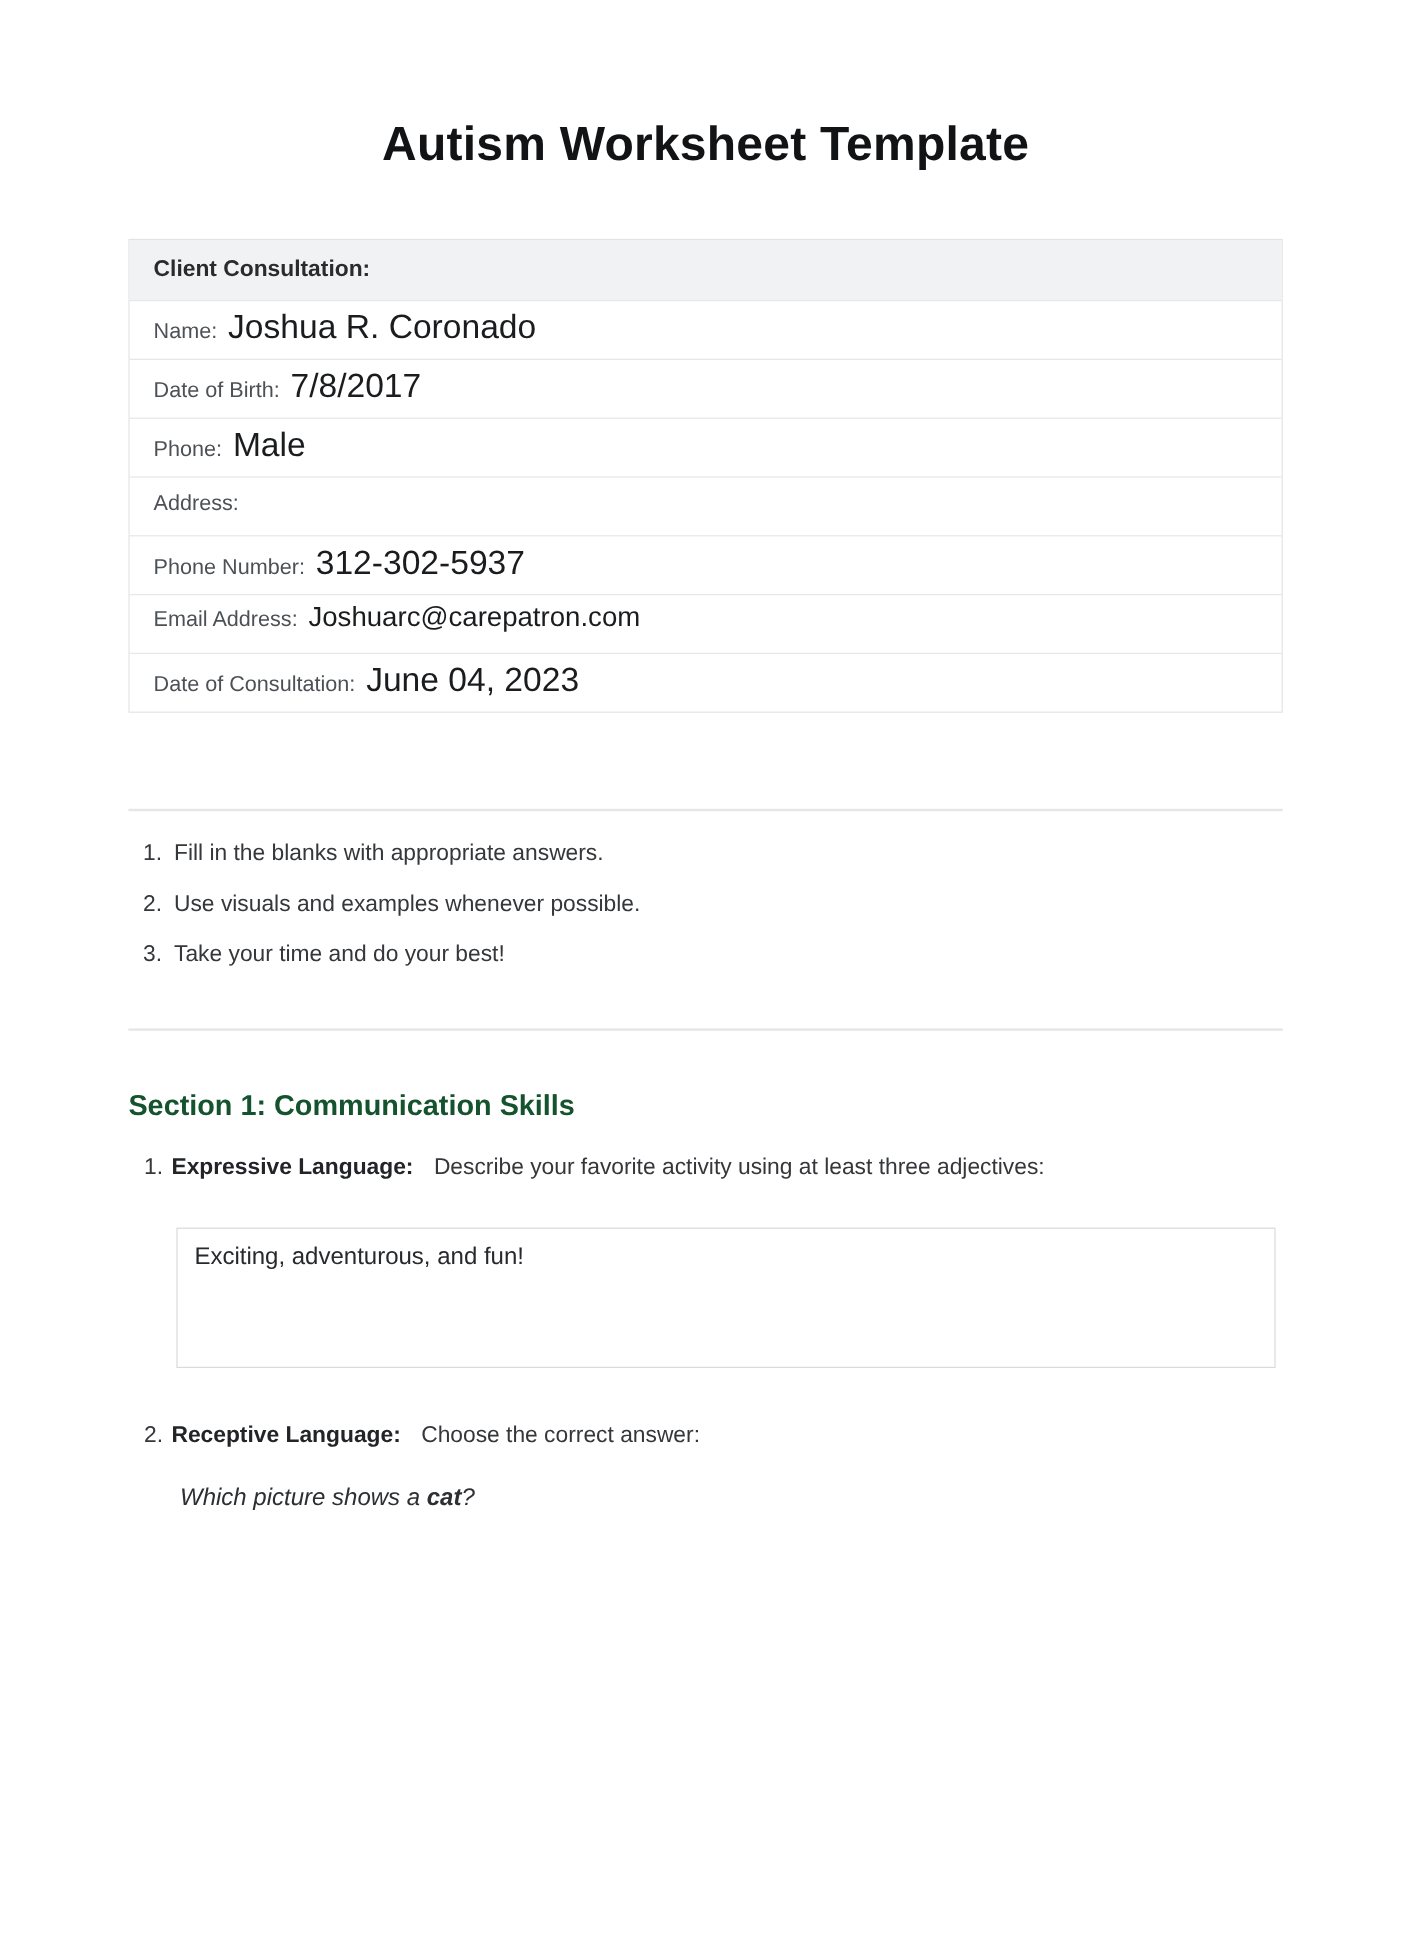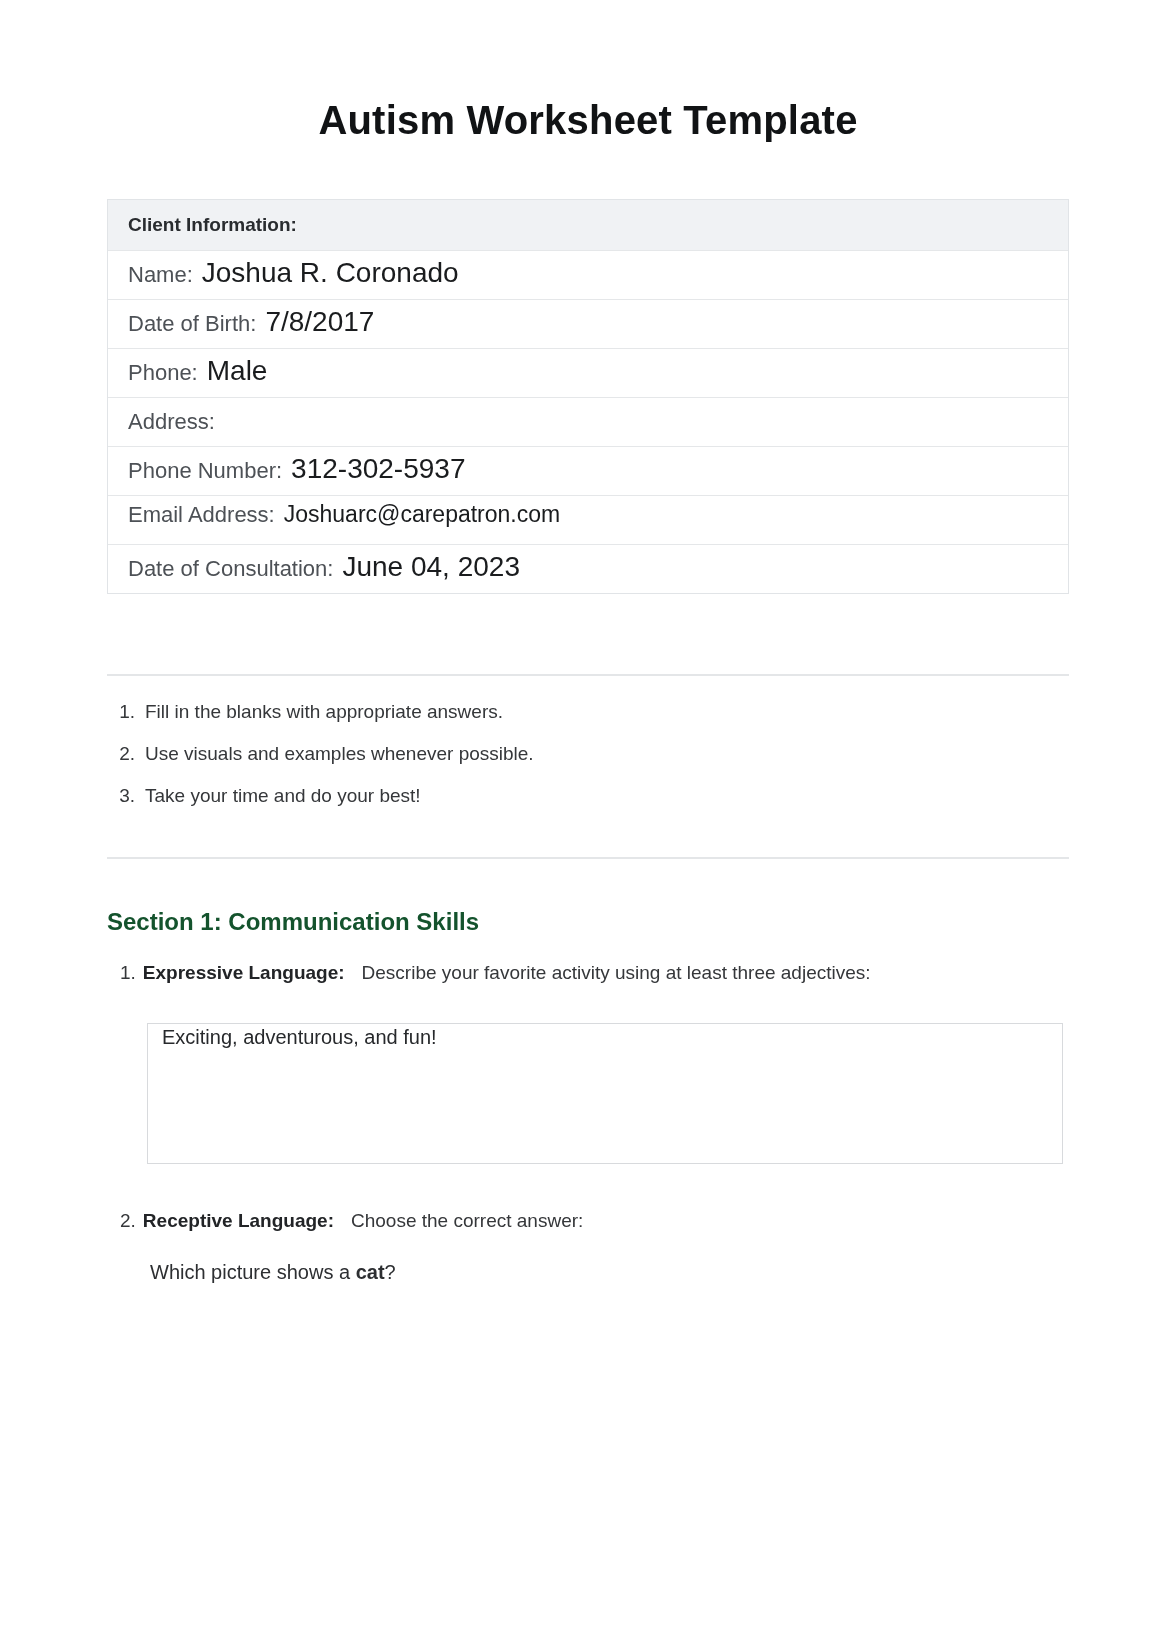--- a/index.html
+++ b/index.html
@@ -27,21 +27,21 @@
   .client-table .thead {
     height:50px; background:#f0f2f4;
     display:flex; align-items:center; padding-left:20px;
     font-size:19px; font-weight:700; color:#292c2f;
   }
   .client-table .row {
     height:49px; border-top:1px solid #e5e7e9;
     display:flex; align-items:baseline; padding-left:20px;
   }
   .client-table .row .lbl {
-    font-size:22px; color:#4d5156; margin-right:9px; white-space:nowrap;
+    font-size:18px; color:#4d5156; margin-right:9px; white-space:nowrap;
   }
   .client-table .row .val { color:#1a1c1e; white-space:nowrap; }
   .row.v-lg  { padding-top:6px; }  .row.v-lg  .val { font-size:28px; }
   .row.v-md  { padding-top:5px; }  .row.v-md  .val { font-size:23px; }
   .row.v-sm  { padding-top:11px; } .row.v-sm  .val { font-size:21px; }
 
   
   .divider { height:2px; background:#e4e6e8; }
   .divider-1 { margin-top:80px; }
   .divider-2 { margin-top:49px; }
@@ -61,42 +61,42 @@
   .section-heading {
     margin-top:49px; font-size:24px; line-height:28px; font-weight:700; color:#14532d;
   }
   .question { margin-top:25px; font-size:19px; line-height:23px; color:#35373a; }
   .question .qnum { margin-left:13px; margin-right:7px; }
   .question .qlabel { font-weight:700; color:#222427; margin-right:17px; }
   .question.q2 { margin-top:45px; }
 
   .answer-box {
     margin-top:39px; margin-left:40px;
-    width:916px; height:141px;
+    width:916px; height:117px;
     border:1px solid #d8dadd; background:#fff;
-    padding:0 14px; cursor:text;
+    padding:10px 14px; cursor:text;
   }
   .answer-box .answer-text { font-size:20px; line-height:26px; color:#27292c; }
 
   .q-prompt {
     margin-top:28px; margin-left:43px;
-    font-size:20px; line-height:24px; color:#2d2f32;
+    font-size:20px; line-height:24px; font-style:italic; color:#2d2f32;
   }
   .q-prompt .bold { font-weight:700; }
 </style>
 </head>
 <body>
 
 <h1 class="doc-title">Autism Worksheet Template</h1>
 
 <div class="content">
 
   <div class="client-table">
     <div class="thead">
-      <span>Client Information:</span>
+      <span>Client Consultation:</span>
     </div>
 
     <div class="row v-lg">
       <span class="lbl">Name:</span>
       <span class="val">Joshua R. Coronado</span>
     </div>
     <div class="row v-lg">
       <span class="lbl">Date of Birth:</span>
       <span class="val">7/8/2017</span>
     </div>

